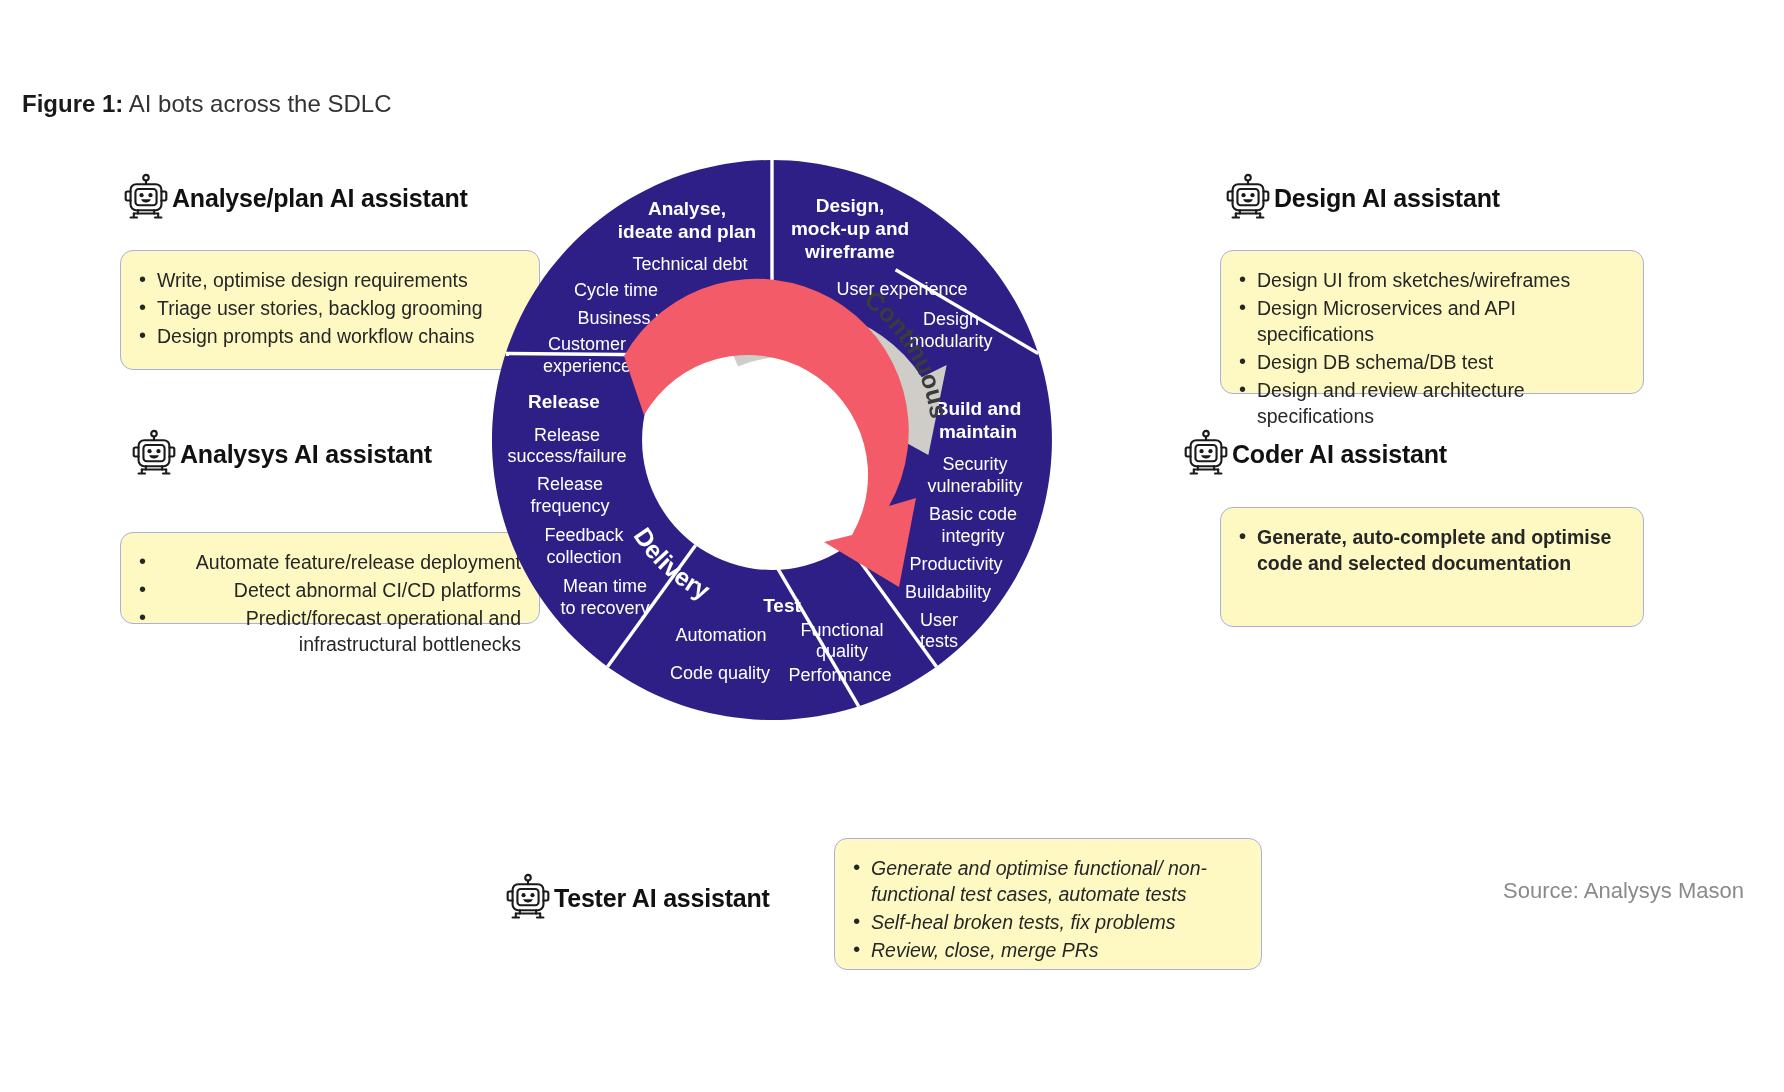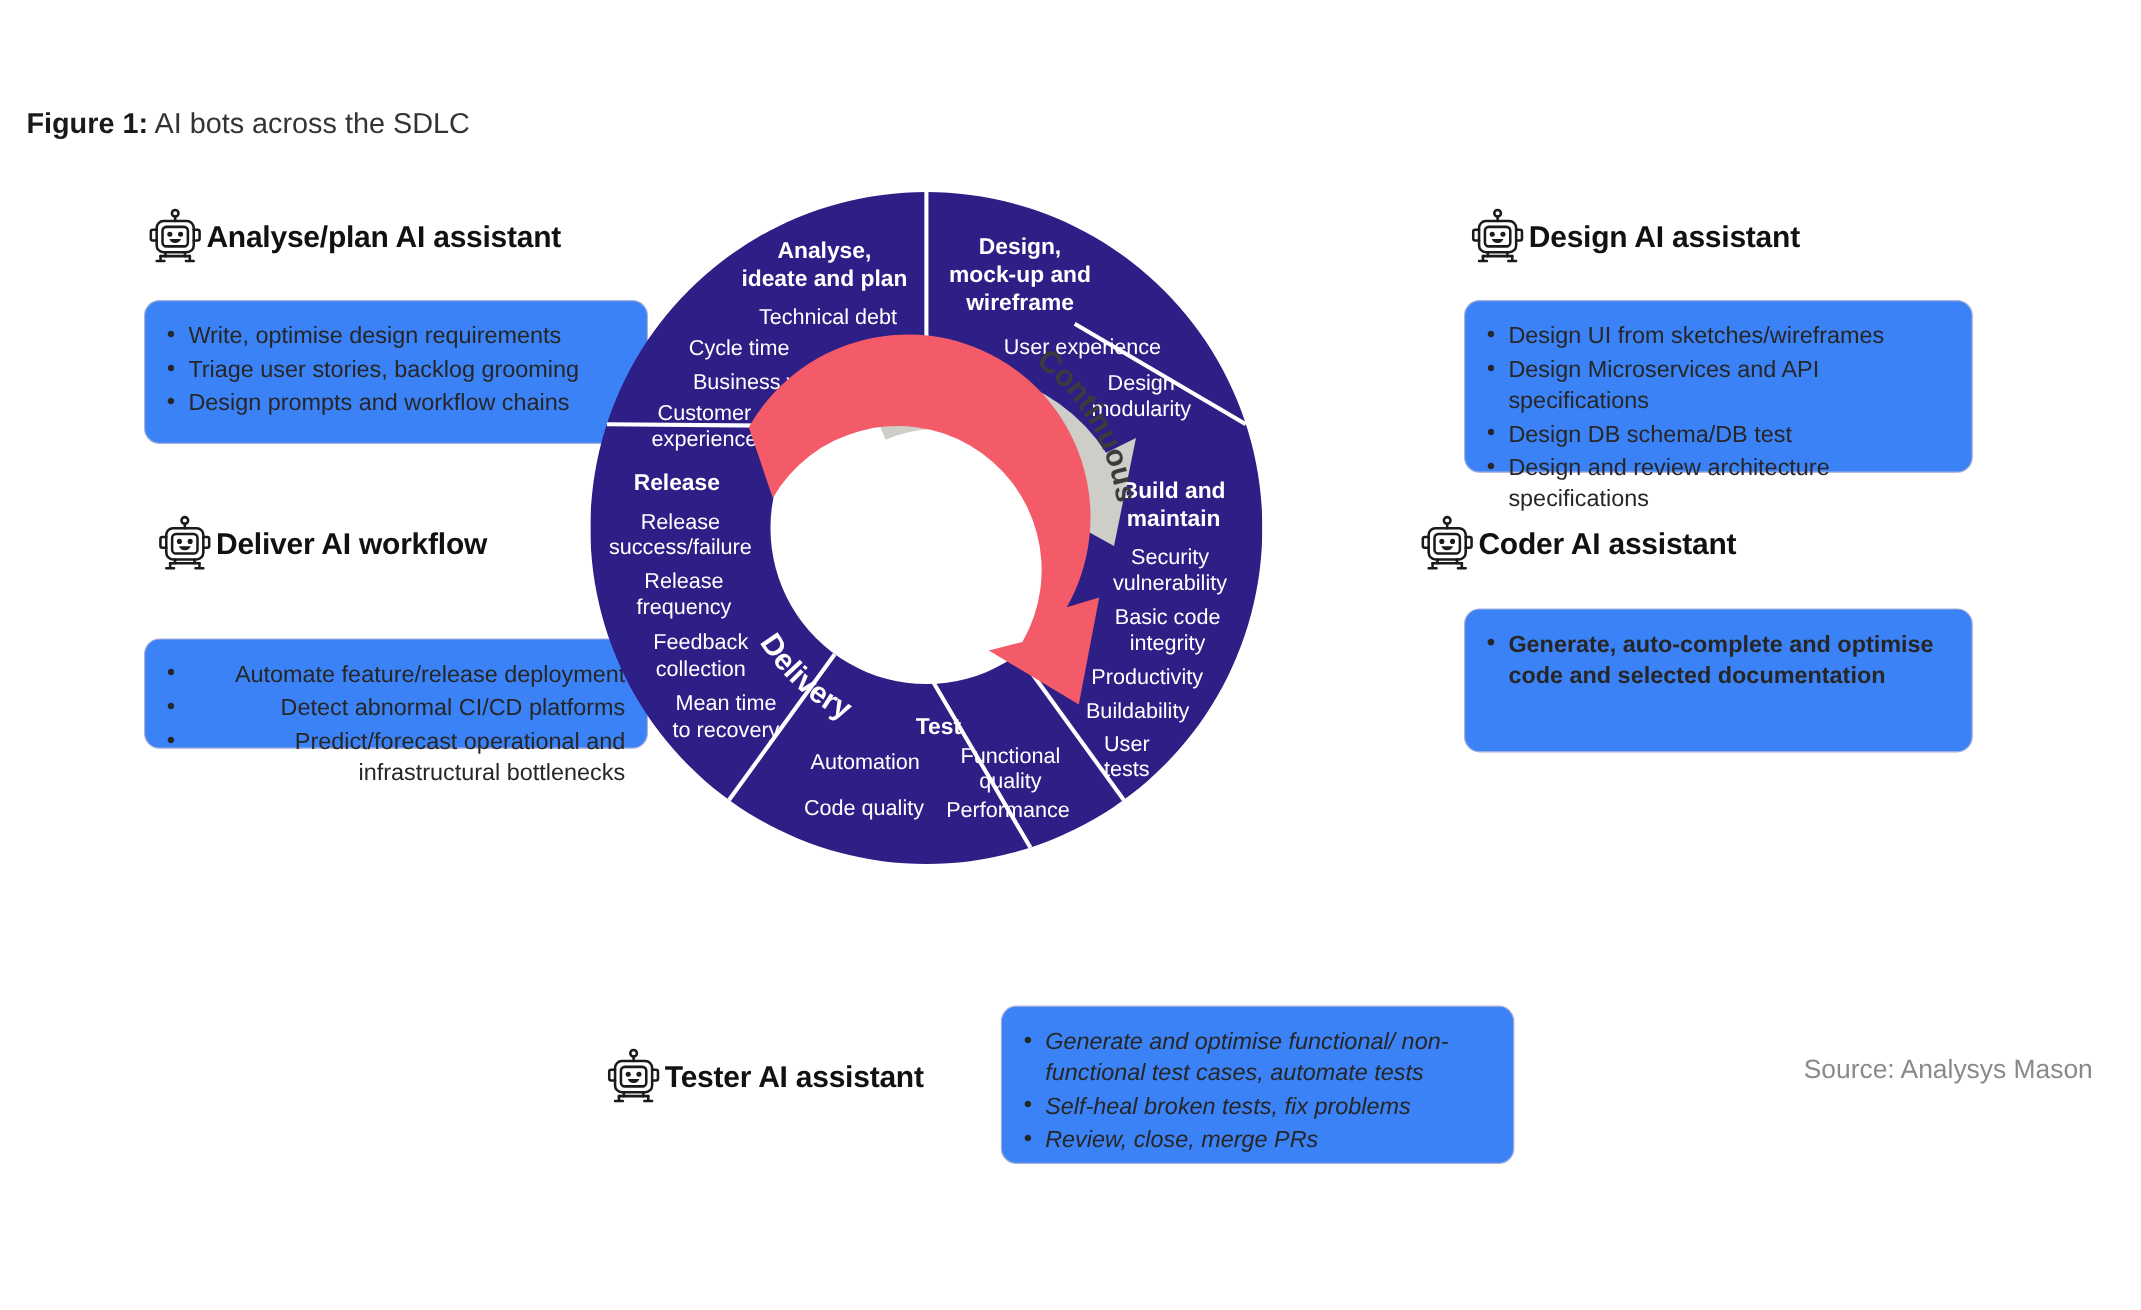--- a/index.html
+++ b/index.html
@@ -15,21 +15,21 @@
   .title .bold{font-weight:bold;color:#1a1a1a;}
 
   
   .assistant-head{position:absolute;display:flex;align-items:center;}
   .assistant-head .label{font-size:25px;font-weight:bold;color:#111111;white-space:nowrap;letter-spacing:-0.2px;}
   .bot-icon{width:52px;height:52px;flex:0 0 52px;}
 
   
   .callout{
     position:absolute;
-    background:#3b82f6;
+    background:#fef9c3;
     border:1.4px solid #aab0d8;
     border-radius:13px;
     box-sizing:border-box;
     padding:16px 18px 16px 14px;
   }
   .callout ul{margin:0;padding:0;list-style:none;}
   .callout li{
     position:relative;padding-left:22px;
     font-size:19.5px;line-height:26px;color:#262626;
     margin-bottom:2px;
@@ -96,21 +96,21 @@
         <rect x="19" y="21" width="26" height="20" rx="4"></rect>
         <circle cx="26.5" cy="28.5" r="2.6" fill="#1a1a1a" stroke="none"></circle>
         <circle cx="37.5" cy="28.5" r="2.6" fill="#1a1a1a" stroke="none"></circle>
         <path d="M26 33.5a6.5 6.5 0 0 0 12 0z" fill="#1a1a1a" stroke="none"></path>
         <path d="M13 24h-4a2 2 0 0 0-2 2v7a2 2 0 0 0 2 2h4"></path>
         <path d="M51 24h4a2 2 0 0 1 2 2v7a2 2 0 0 1-2 2h-4"></path>
         <line x1="17" y1="51" x2="47" y2="51"></line>
         <path d="M22 47v4M42 47v4M17 51v5M47 51v5M13 56h8M43 56h8"></path>
       </svg>
     </span>
-    <span class="label">Deliver AI workflow</span>
+    <span class="label">Analysys AI assistant</span>
   </div>
 
   <div class="callout" style="left:120px;top:532px;width:420px;height:92px;text-align:right;">
     <ul>
       <li>Automate feature/release deployment</li>
       <li>Detect abnormal CI/CD platforms</li>
       <li>Predict/forecast operational and infrastructural bottlenecks</li>
     </ul>
   </div>
 

